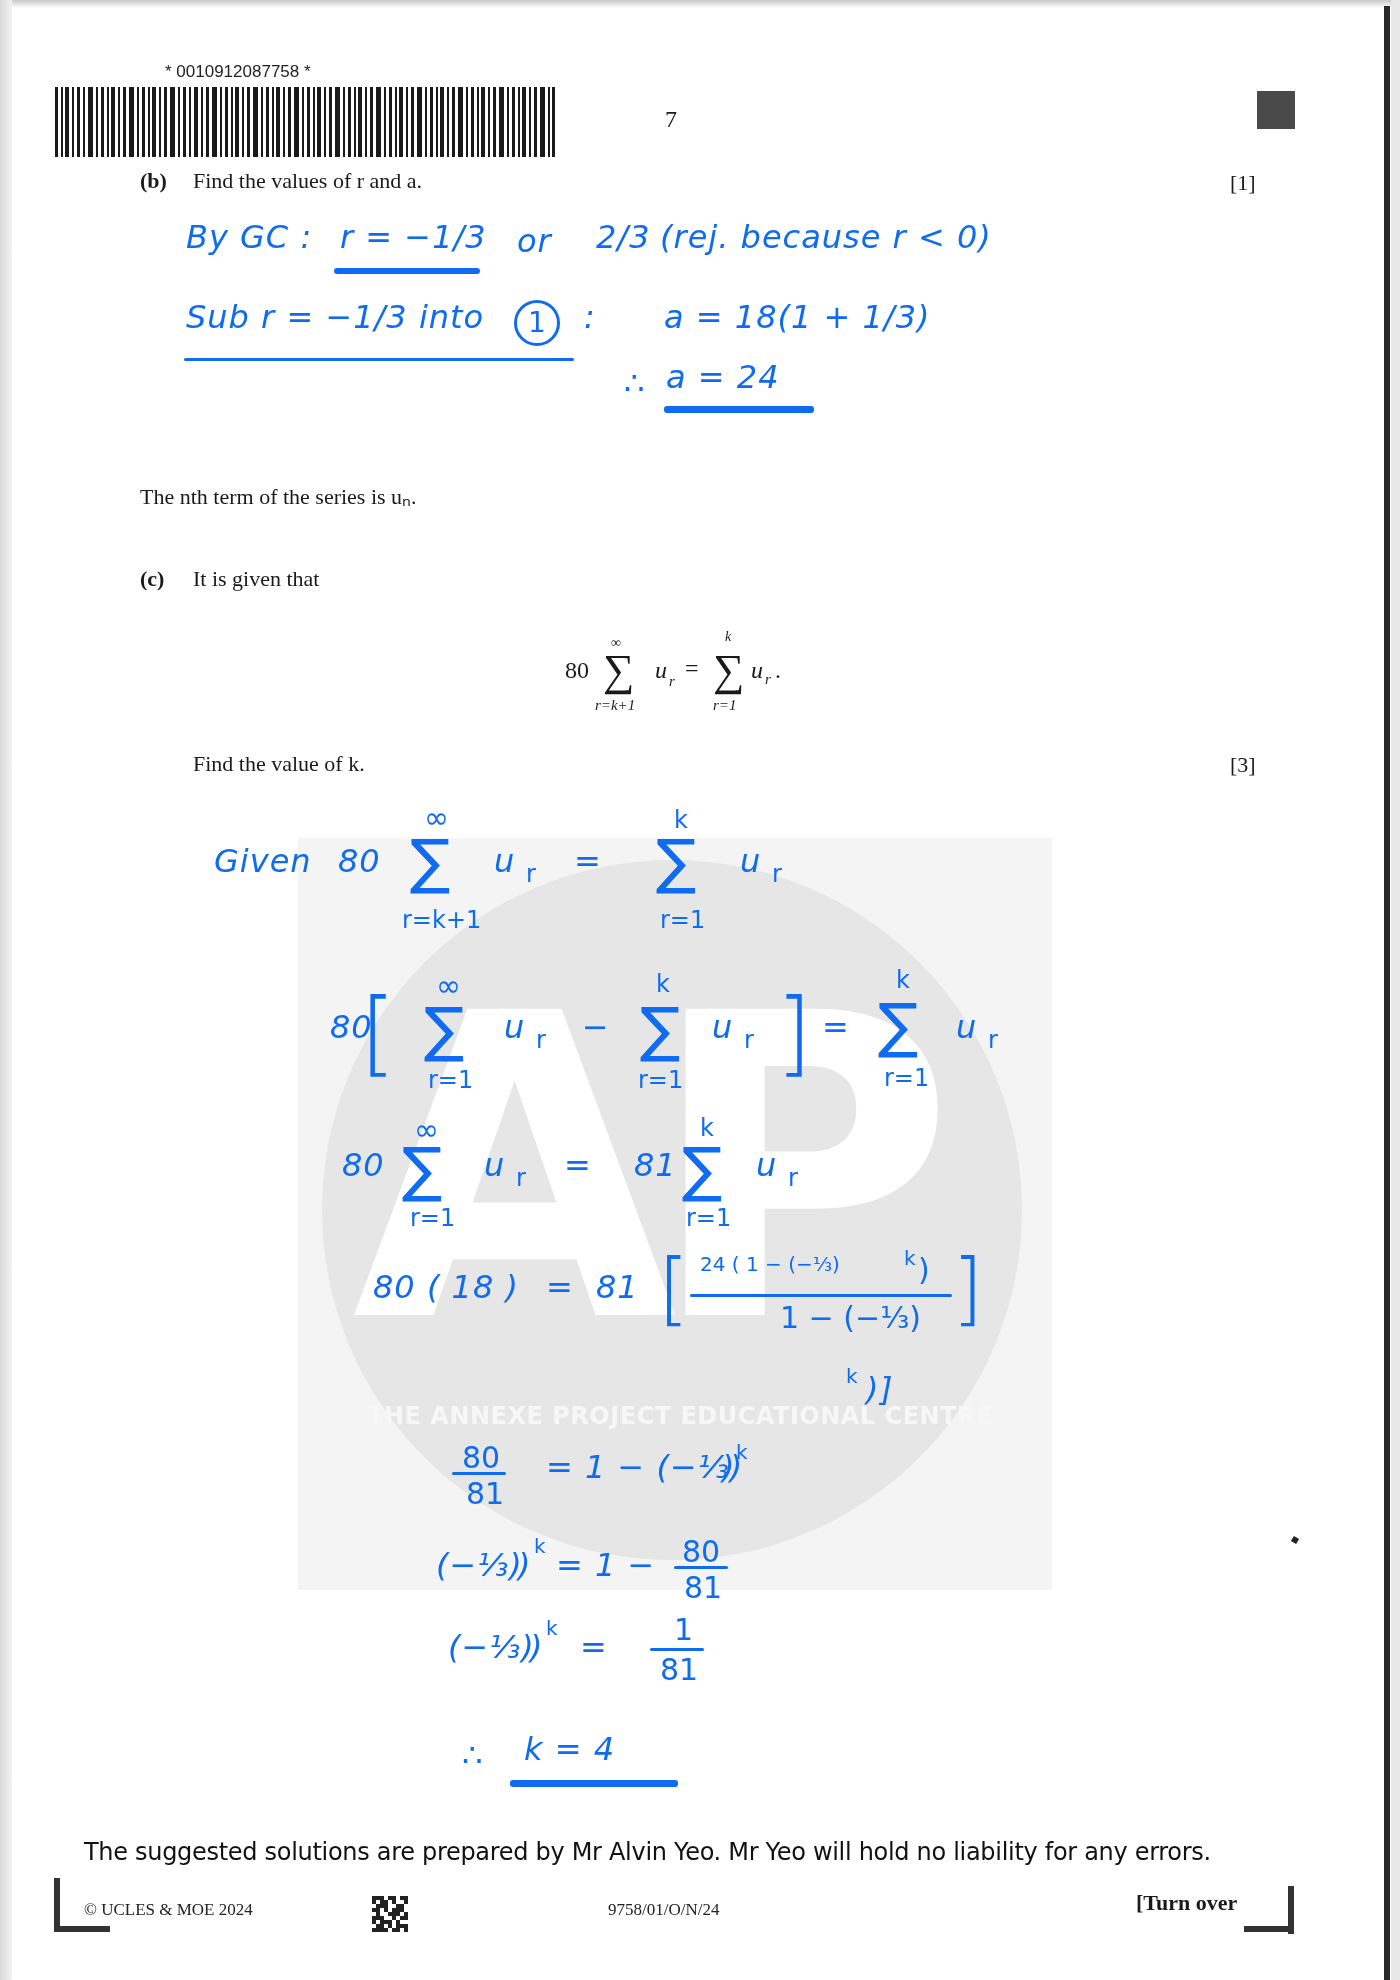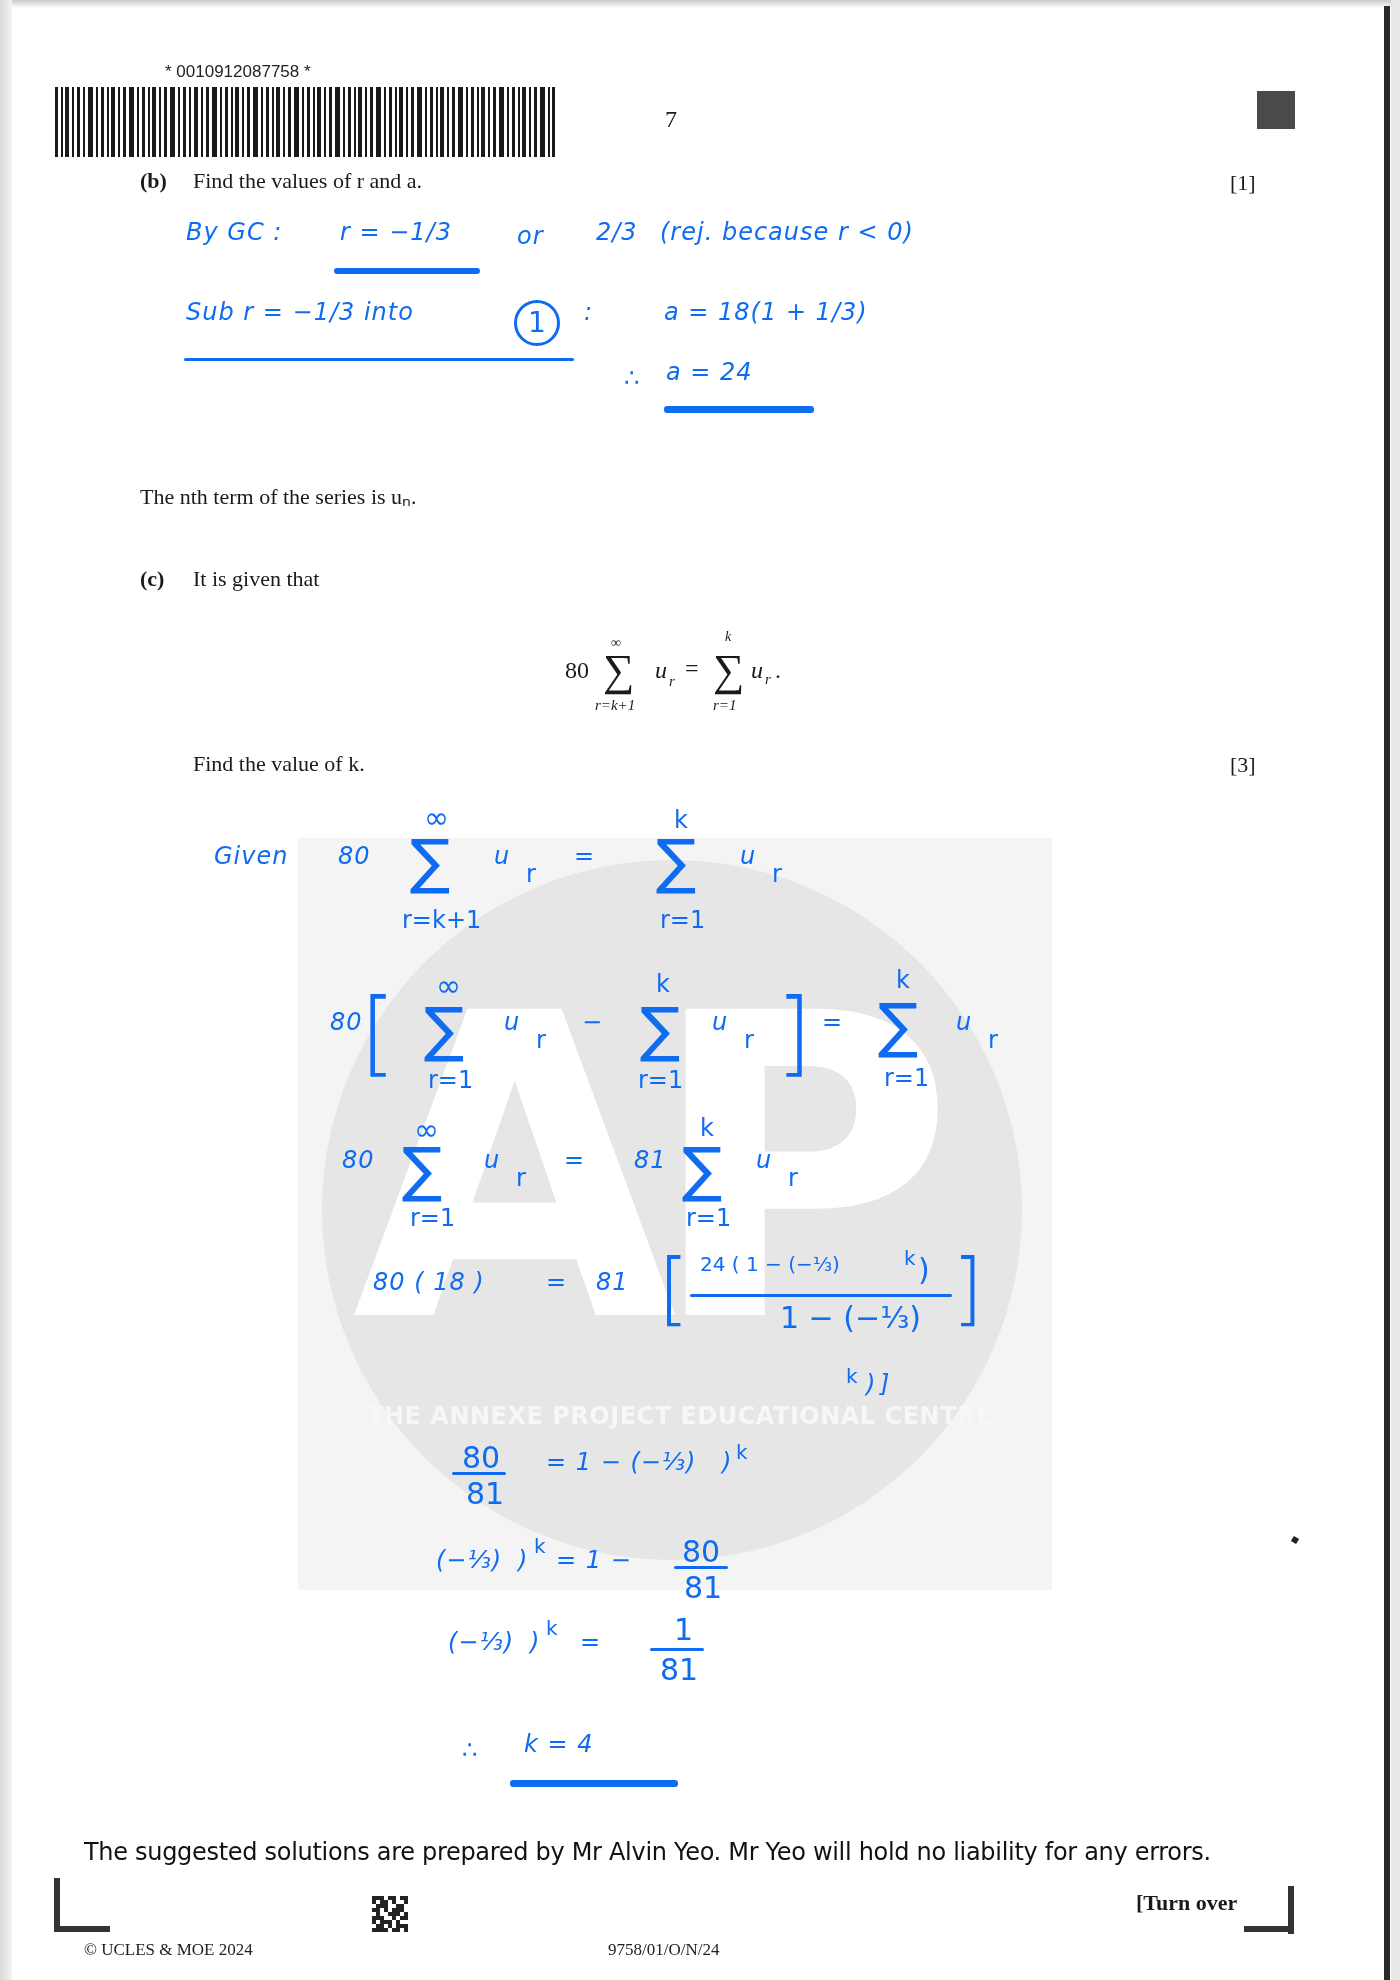--- a/index.html
+++ b/index.html
@@ -14,29 +14,29 @@
   .barcode-num { left:165px; top:62px; font-family:"Liberation Sans", sans-serif; font-size:17px; color:#222; }
   .barcode { left:55px; top:87px; width:500px; height:70px; }
   .page-num { left:665px; top:106px; font-size:24px; }
   .corner-mark { left:1257px; top:91px; width:38px; height:38px; background:#4a4a4a; }
 
   .q-label { font-weight:bold; font-size:22px; }
   .q-text { font-size:22px; }
   .marks { font-size:22px; }
 
   .hw { color:#0f6bf0; font-family:"DejaVu Sans", sans-serif; }
-  .hw-text { font-size:24px; font-style:italic; letter-spacing:1px; }
+  .hw-text { font-size:32px; font-style:italic; letter-spacing:1px; }
 
   .watermark-box { left:298px; top:838px; width:754px; height:752px; background:#f4f4f4; }
   .watermark-circle { left:322px; top:860px; width:700px; height:700px; border-radius:50%; background:#e6e6e6; }
   .watermark-text { left:330px; top:1402px; width:700px; font-family:"DejaVu Sans", sans-serif; font-weight:bold;
                     font-size:24px; color:#f7f7f7; text-align:center; letter-spacing:0.5px; }
 
   .disclaimer { left:84px; top:1838px; font-family:"DejaVu Sans", sans-serif; font-size:24px; color:#111; letter-spacing:-0.3px; }
-  .footer-text { font-size:17px; color:#222;margin-top:40px; }
+  .footer-text { font-size:17px; color:#222; }
   .turn-over { font-size:22px; font-weight:bold; }
   .bracket-bl { left:54px; top:1878px; width:6px; height:54px; background:#333; }
   .bracket-bl2 { left:54px; top:1926px; width:56px; height:6px; background:#333; }
   .bracket-br { left:1288px; top:1886px; width:6px; height:48px; background:#333; }
   .bracket-br2 { left:1244px; top:1926px; width:50px; height:6px; background:#333; }
   .qr { left:372px; top:1896px; width:36px; height:36px; }
   .ul { background:#0f6bf0; border-radius:3px; }
 </style>
 </head>
 <body>

